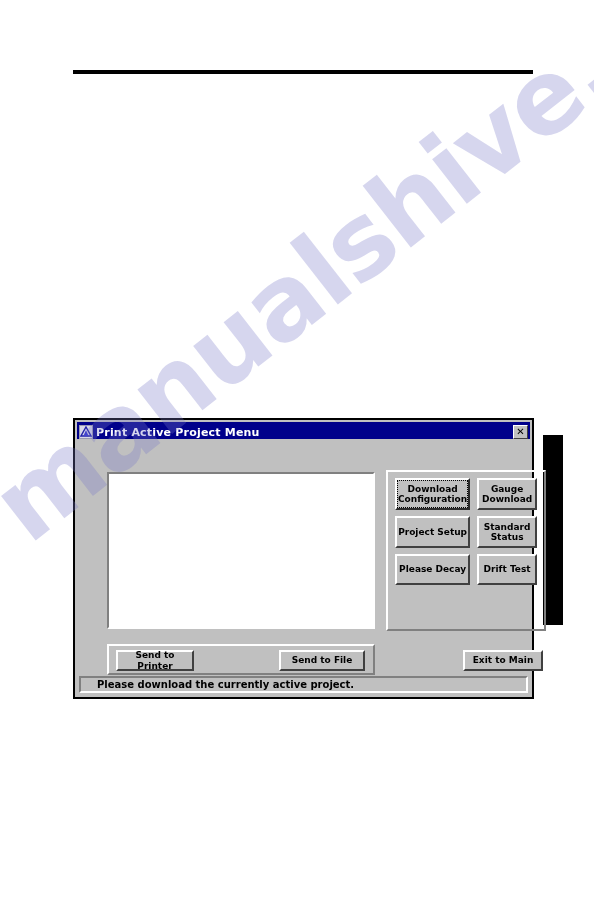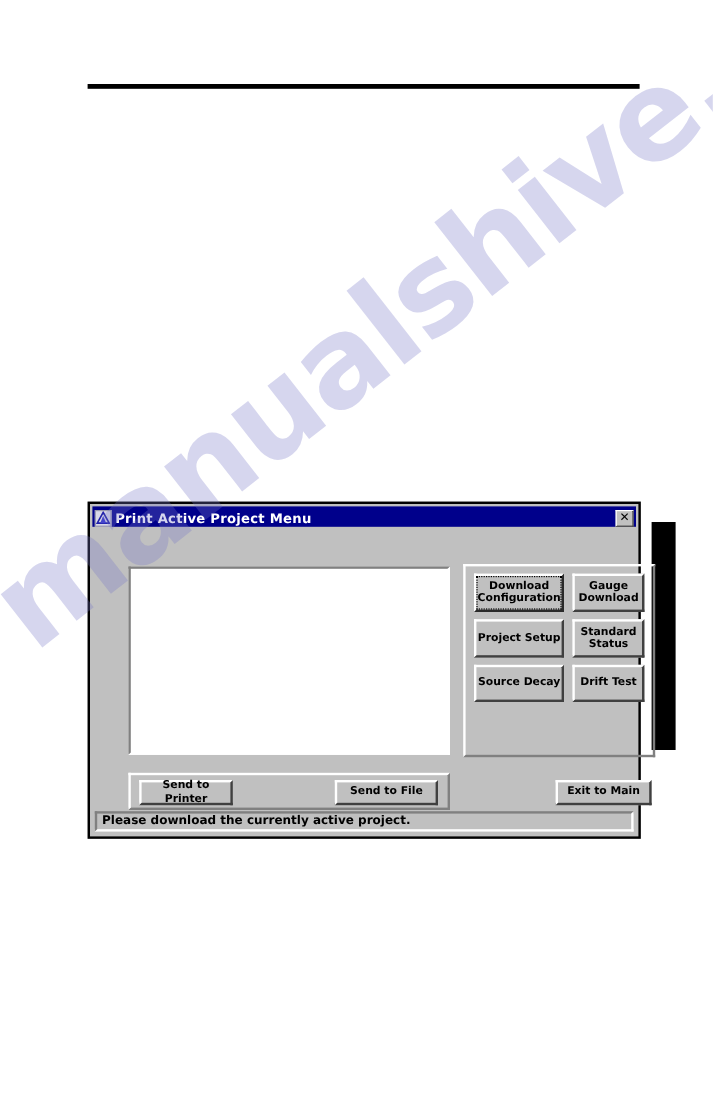--- a/index.html
+++ b/index.html
@@ -237,21 +237,21 @@
     bottom: 4px;
     height: 17px;
     background: #c0c0c0;
     border-top: 2px solid #808080;
     border-left: 2px solid #808080;
     border-right: 2px solid #ffffff;
     border-bottom: 2px solid #ffffff;
     box-sizing: border-box;
     display: flex;
     align-items: center;
-    padding-left: 4px;
+    padding-left: 16px;
     font-family: "DejaVu Sans", sans-serif;
     font-size: 10px;
     font-weight: bold;
     color: #000000;
     white-space: nowrap;
     overflow: hidden;
     margin-top: 22px;
   }
 </style>
 </head>
@@ -280,21 +280,21 @@
 
     <div class="action-group">
       <div class="action-grid">
         <div class="btn focused">Download
 Configuration</div>
         <div class="btn">Gauge
 Download</div>
         <div class="btn">Project Setup</div>
         <div class="btn">Standard
 Status</div>
-        <div class="btn">Source Decay</div>
+        <div class="btn">Please Decay</div>
         <div class="btn">Drift Test</div>
       </div>
     </div>
 
     <div class="bottom-group"></div>
 
     <div class="btn btn-send-printer">Send to Printer</div>
     <div class="btn btn-send-file">Send to File</div>
     <div class="btn btn-exit-main">Exit to Main</div>
   </div>

